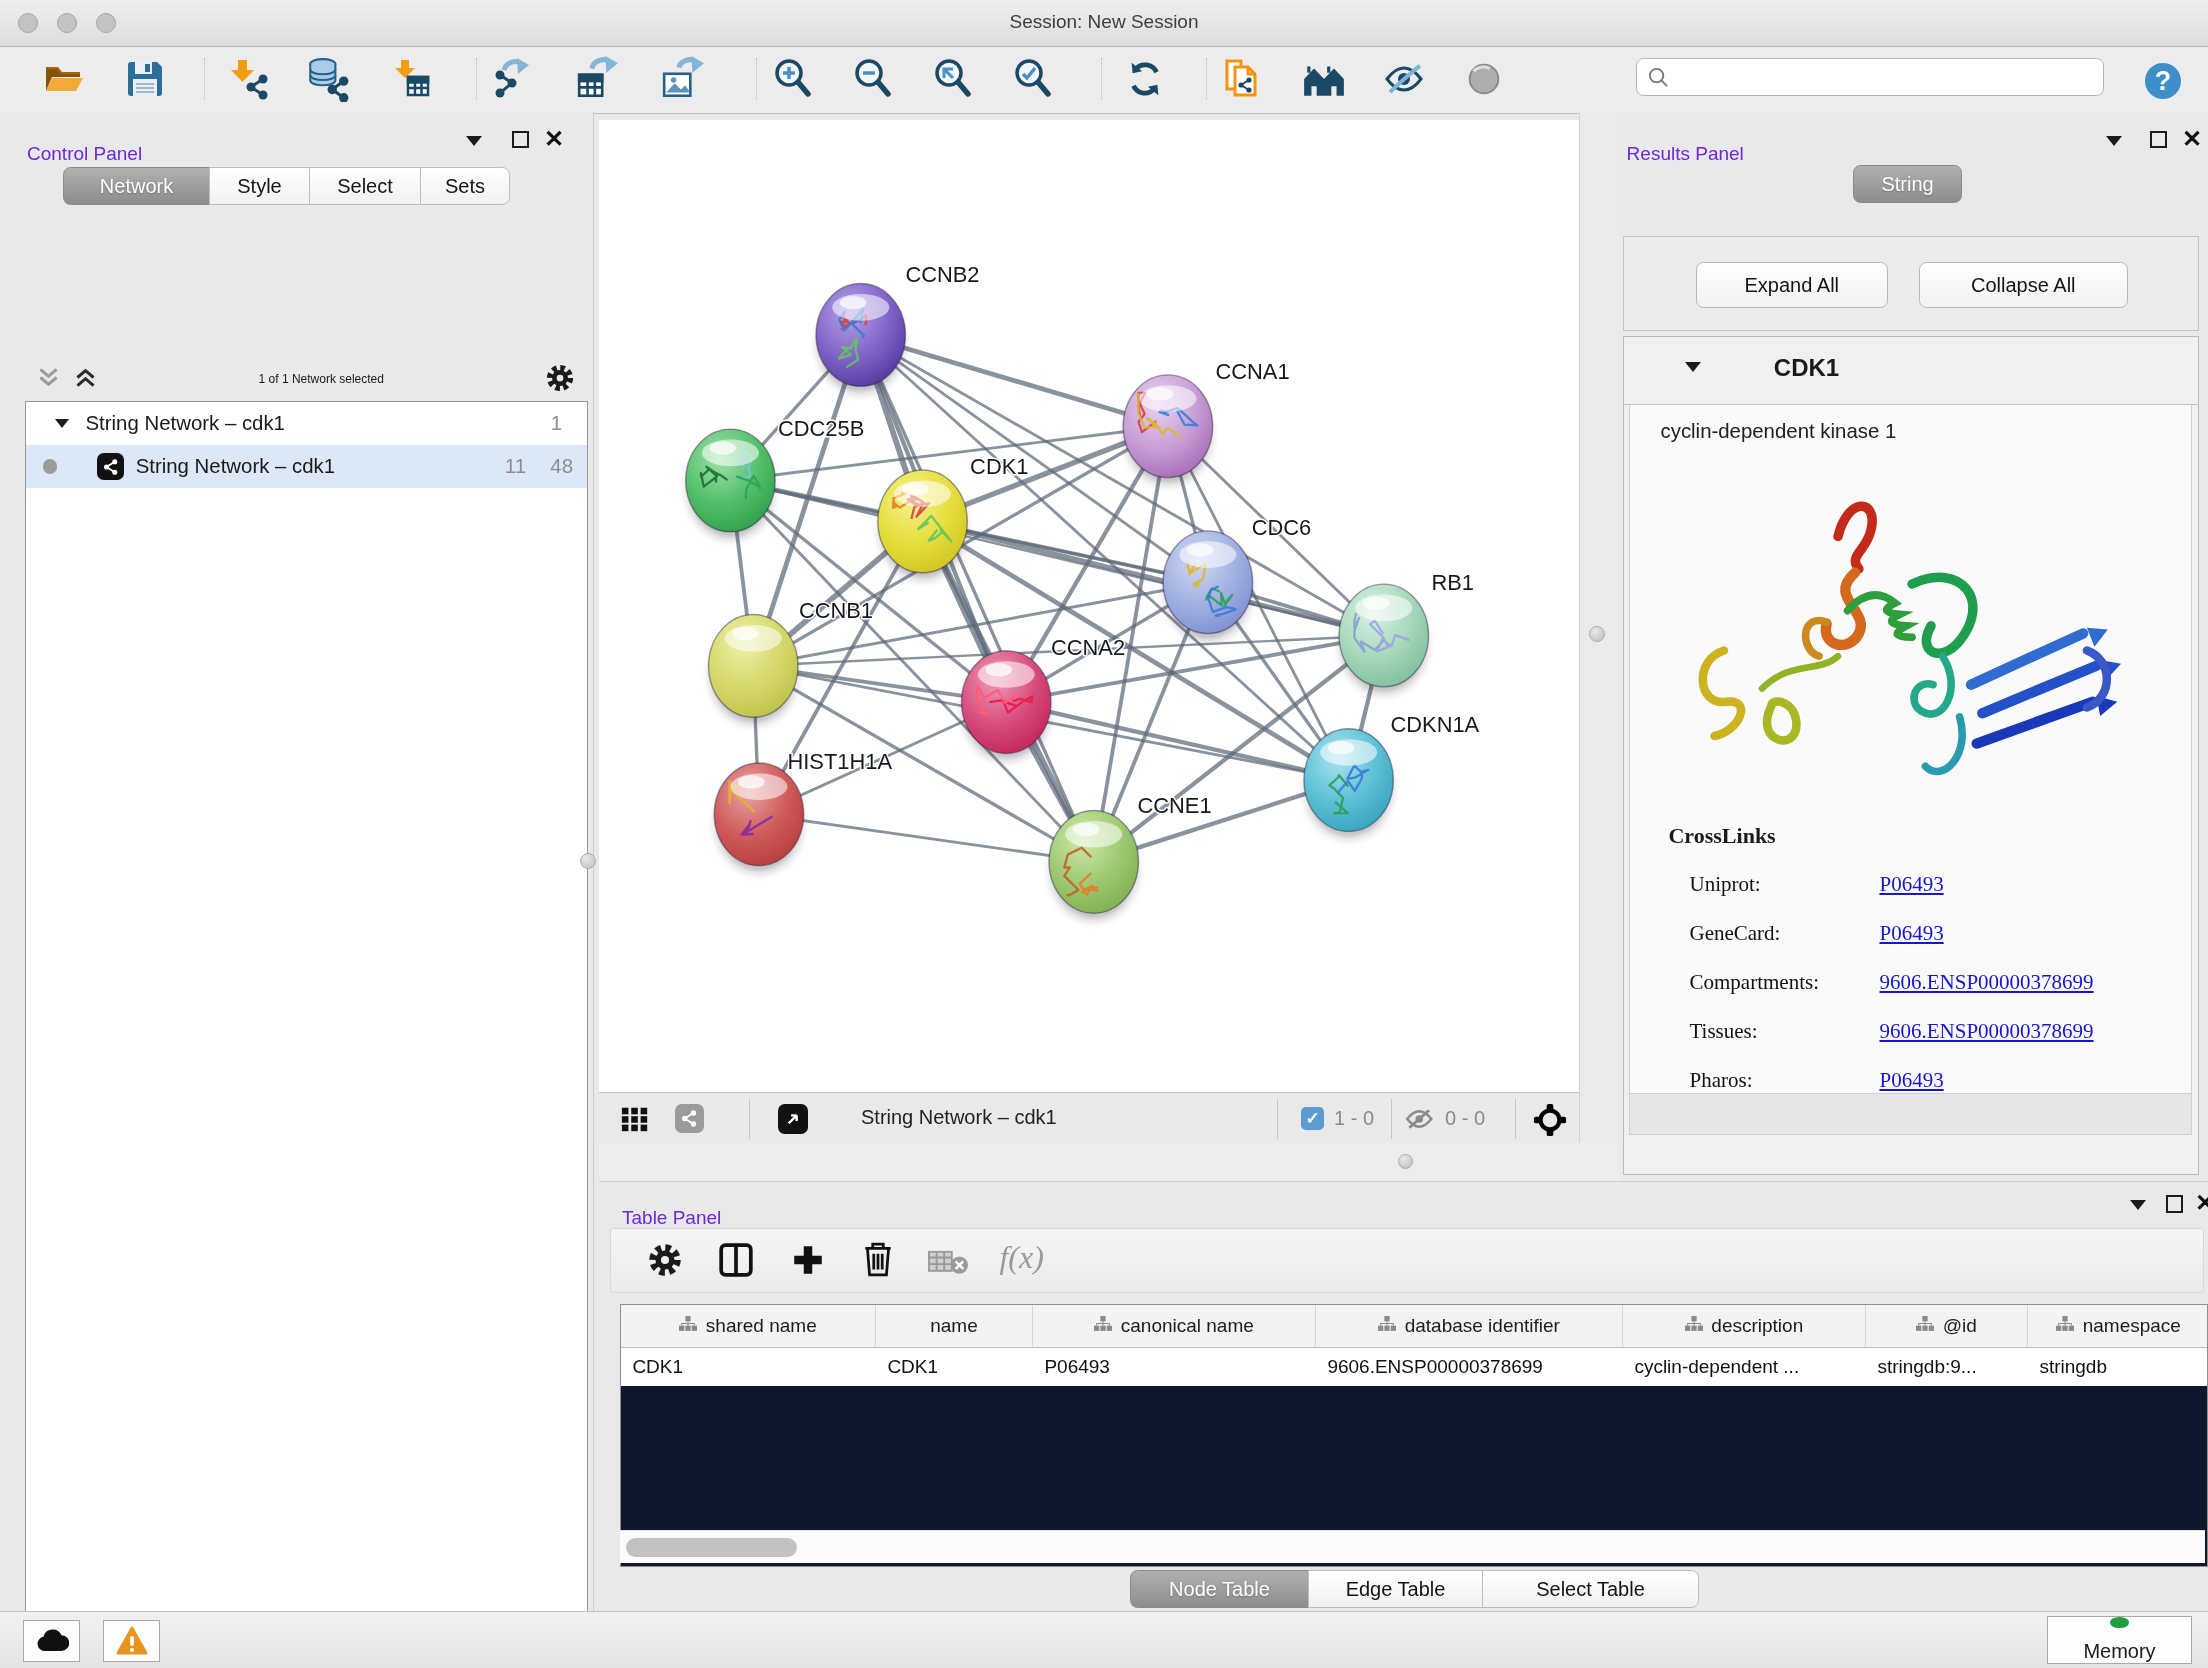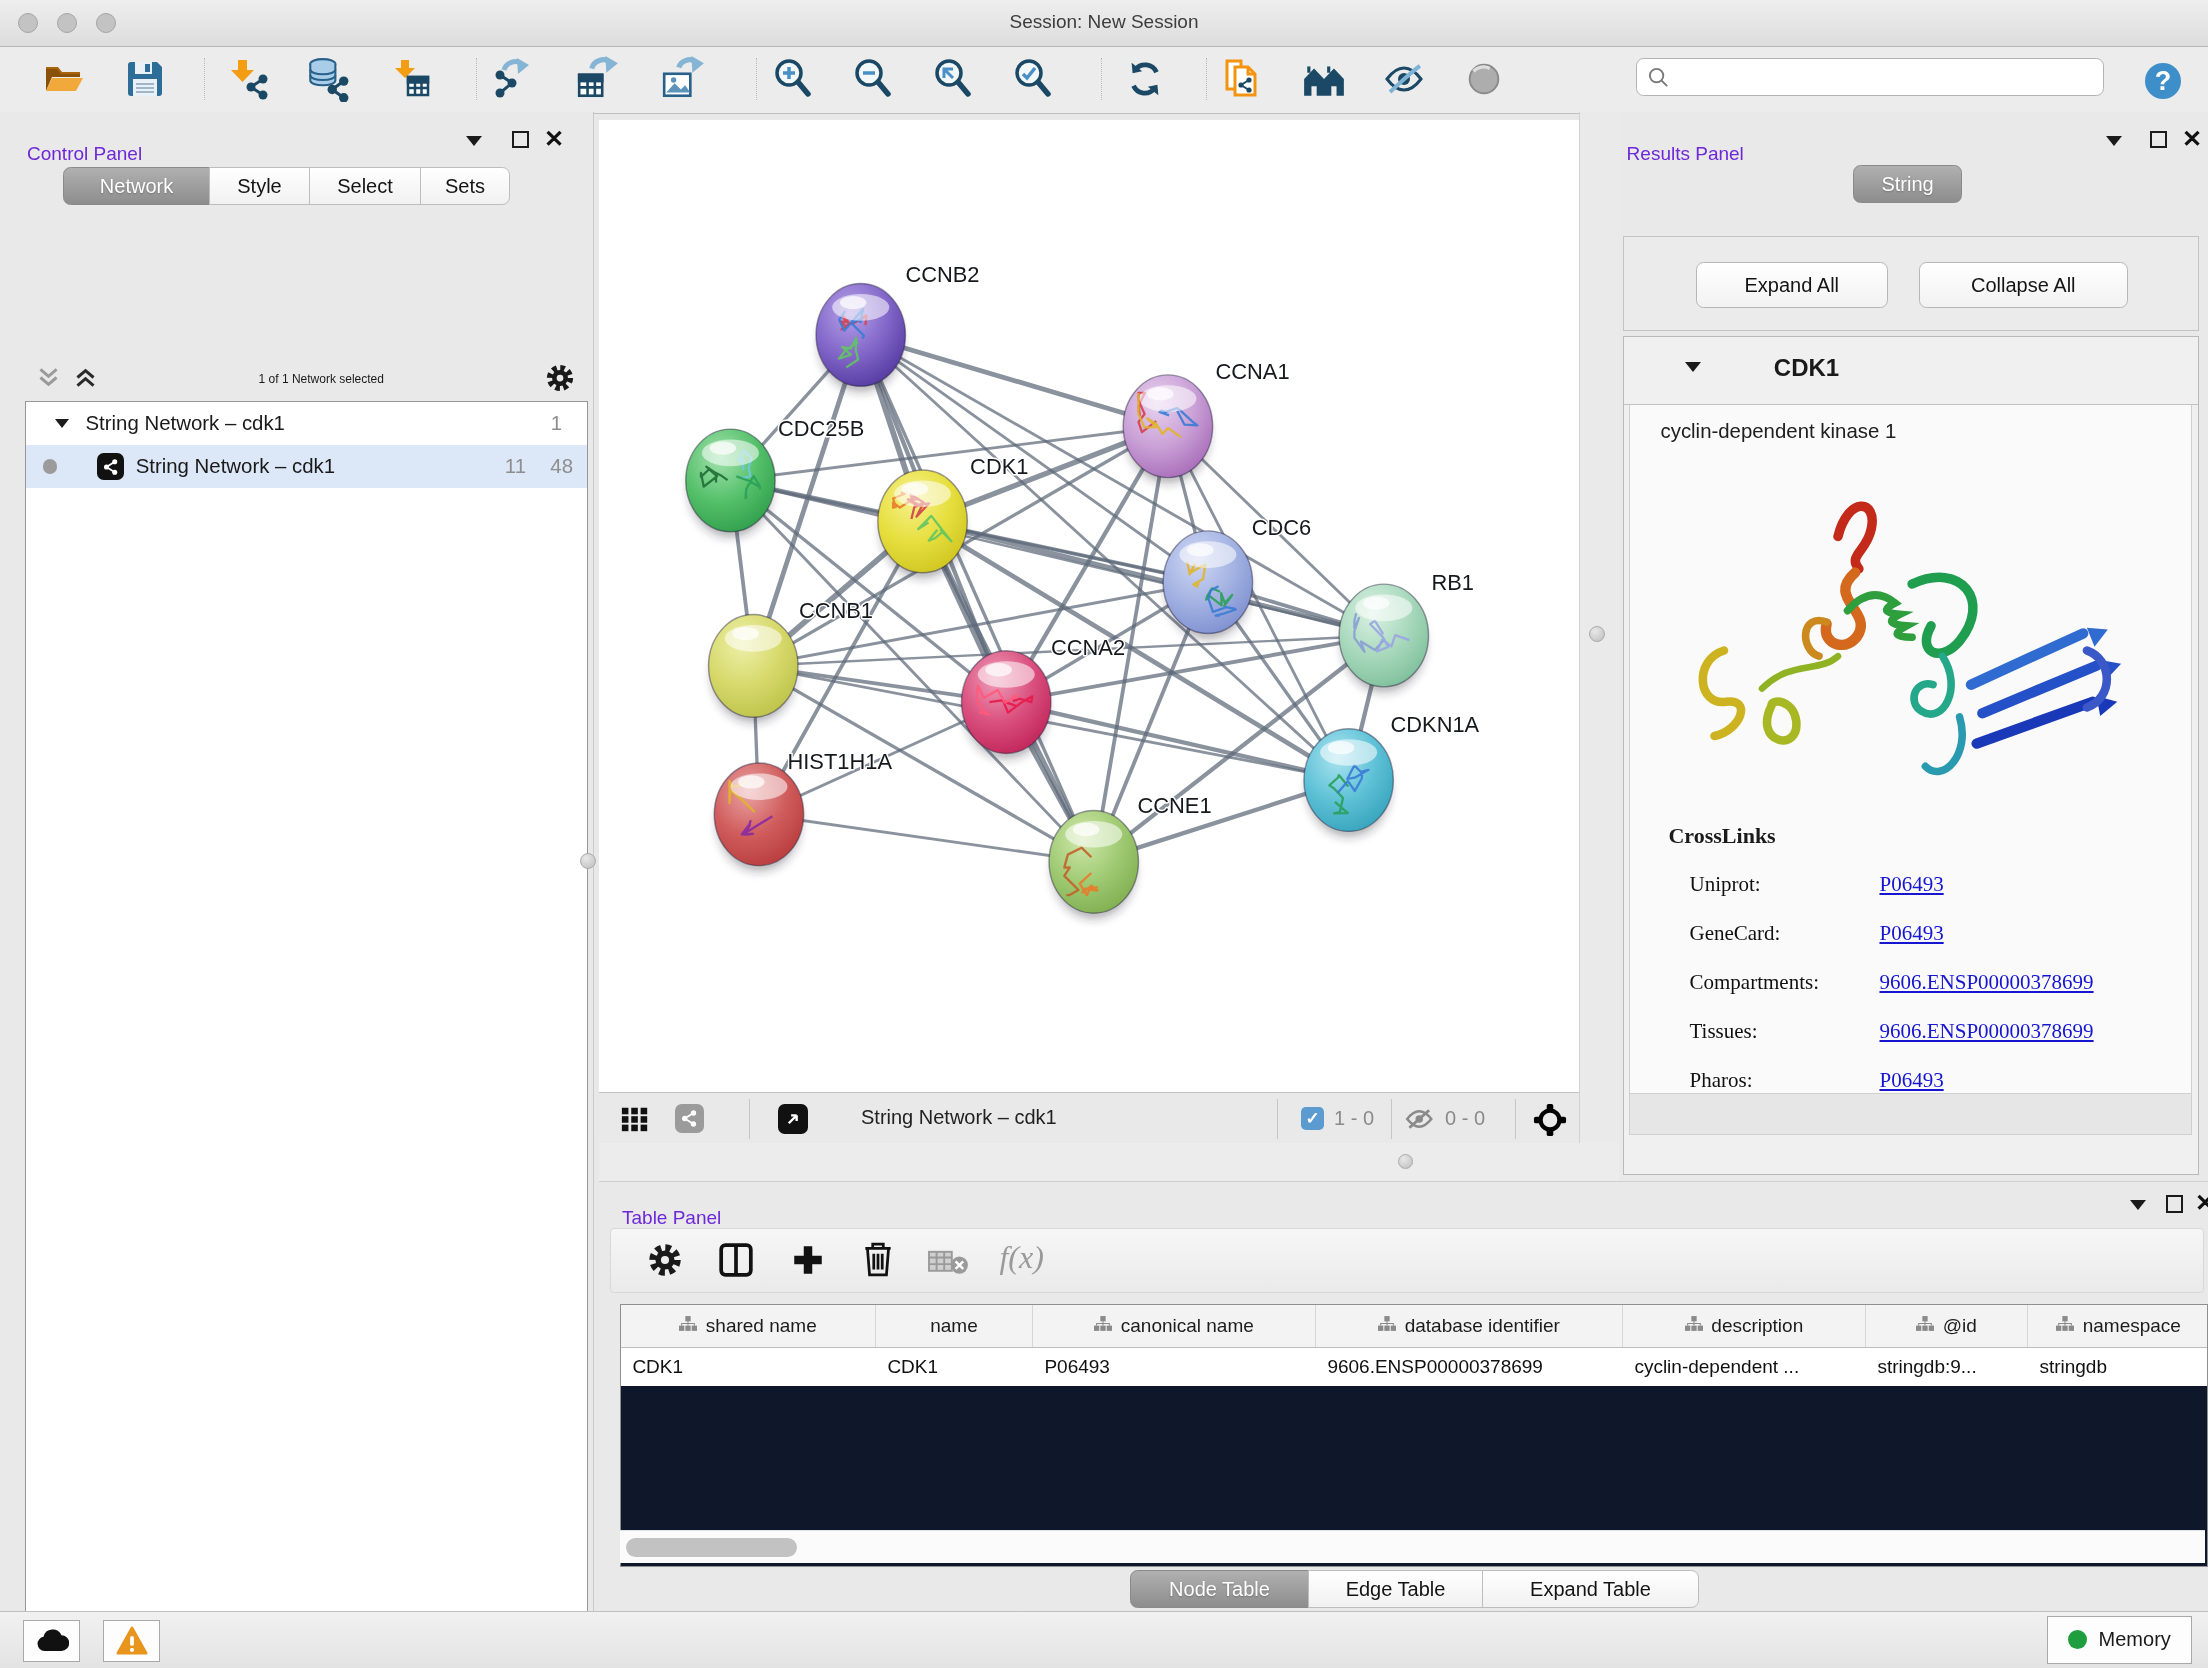--- a/index.html
+++ b/index.html
@@ -88,21 +88,21 @@
   #tp-scroll{left:21px;top:348px;width:1585px;height:32px;background:#fbfbfb;border-top:1px solid #e2e2e2;}
   #tp-thumb{left:5.7px;top:6.7px;width:171px;height:19px;border-radius:9.5px;background:#c2c2c2;}
   #table-tabs{left:531px;top:388px;}
 
   
   #status-bar{left:0;top:1611px;width:2208px;height:57px;background:linear-gradient(#f1f1f1,#e3e3e3);
       border-top:1px solid #c0c0c0;}
   .sb-btn{width:57px;height:42px;background:#fdfdfd;border:1.9px solid #a9a9a9;display:flex;
       align-items:center;justify-content:center;box-sizing:border-box;}
   #memory-btn{left:2047px;top:3.8px;width:143px;height:46px;background:#fdfdfd;border:1px solid #a9a9a9;
-      display:flex;align-items:center;justify-content:center;gap:11.4px;font-size:20px;}
+      display:flex;align-items:center;justify-content:center;gap:11.4px;font-size:20px;flex-direction:column;}
   .green-dot{width:19px;height:19px;border-radius:50%;background:#1e9e3e;}
 </style>
 </head>
 <body>
 
 <div id="app">
 
   <div id="titlebar" class="abs">
     <div class="traffic abs" style="left:18px;"></div>
     <div class="traffic abs" style="left:57px;"></div>
@@ -851,21 +851,21 @@
           </div>
         </div>
     </div>
     <div id="tp-scroll" class="abs">
         <div id="tp-thumb" class="abs"></div>
       </div>
 
     <div class="abs seg" id="table-tabs">
       <div class="tab sel" style="width:177px;">Node Table</div>
       <div class="tab" style="width:173px;">Edge Table</div>
-      <div class="tab" style="width:215px;">Expand Table</div>
+      <div class="tab" style="width:215px;">Select Table</div>
     </div>
   </div>
 
   <div id="status-bar" class="abs">
     <div class="sb-btn abs" style="left:23px;top:7.6px;">
       <svg width="34" height="27" viewBox="0 0 36 28">
           <path d="M10 25a7.5 7.5 0 0 1-1-14.9 10 10 0 0 1 19-1.6A7 7 0 0 1 28 25z" fill="#111"></path>
         </svg>
     </div>
     <div class="sb-btn abs" style="left:103px;top:7.6px;">

